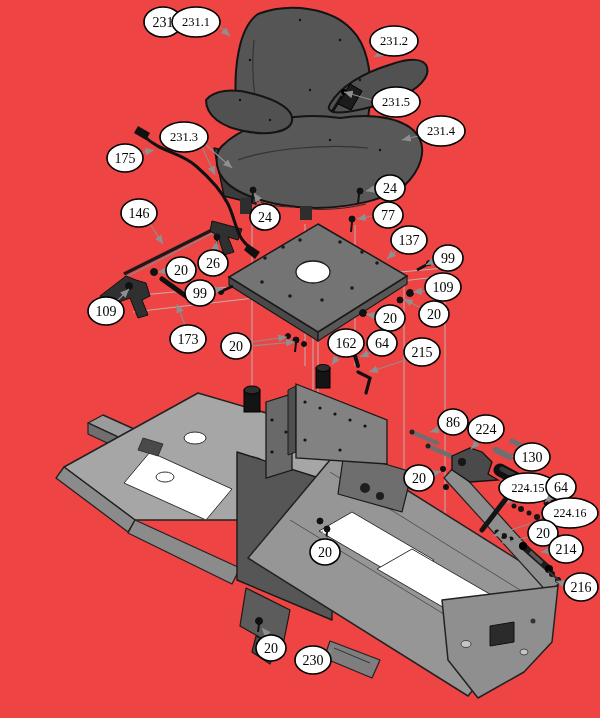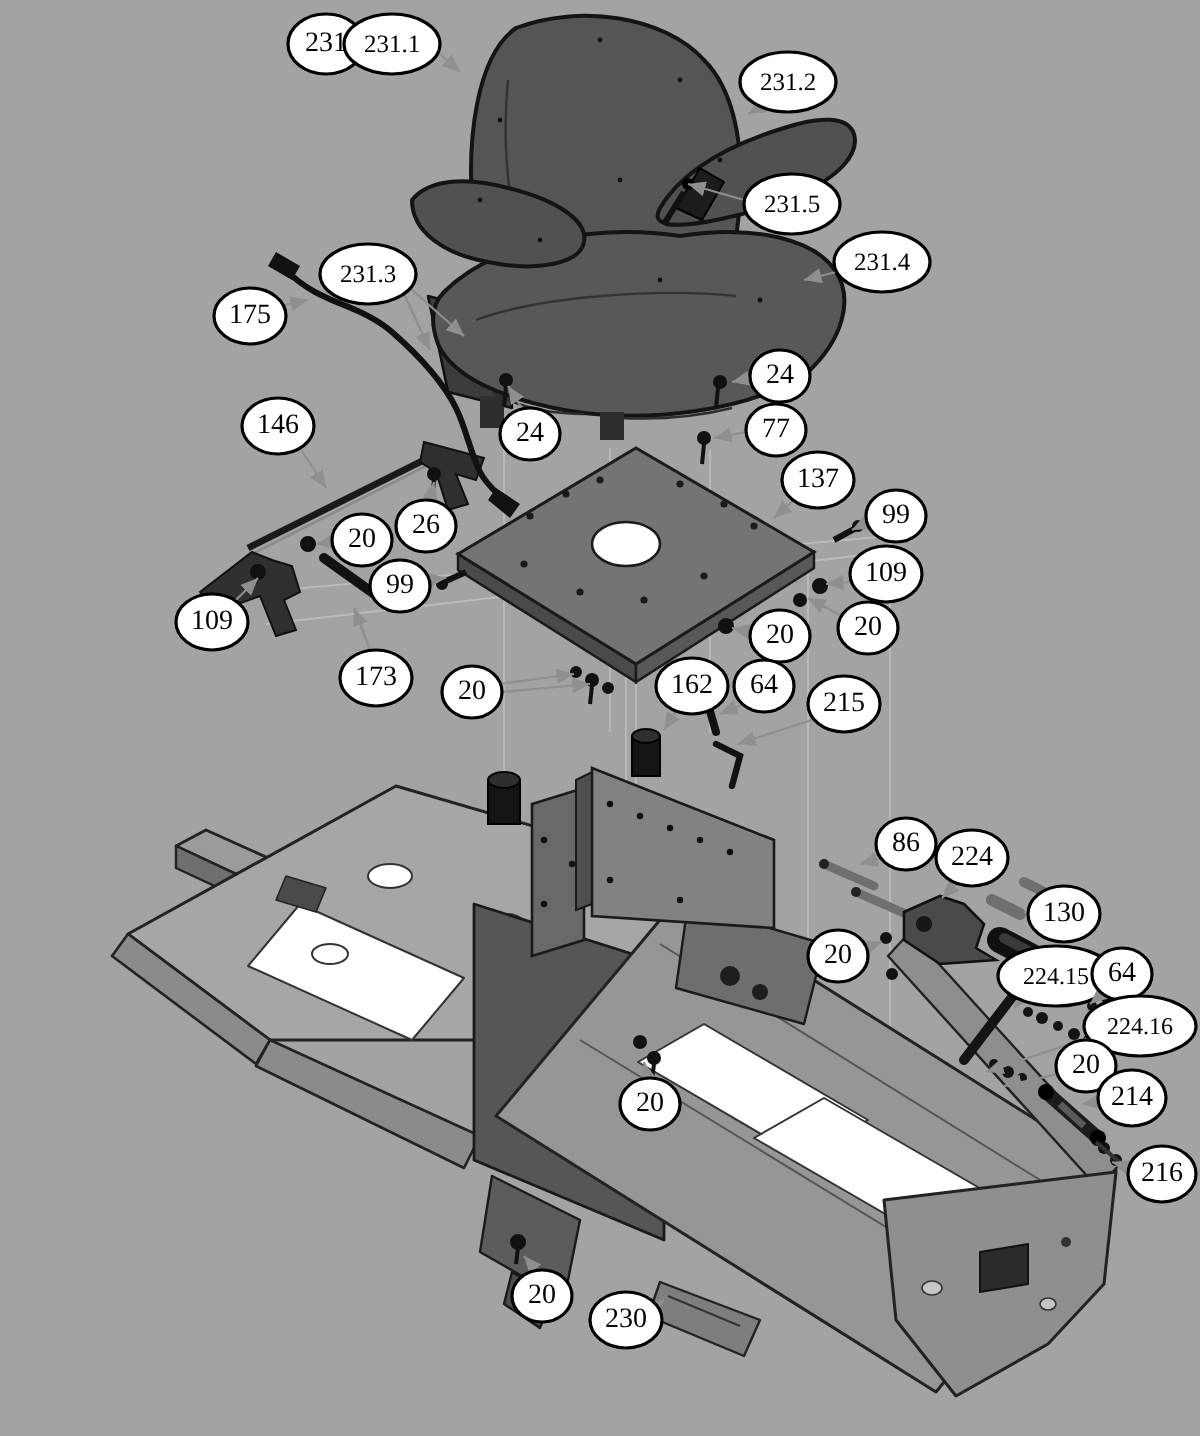--- a/index.html
+++ b/index.html
@@ -1,16 +1,16 @@
 <!DOCTYPE html>
 <html><head>
 <meta charset="utf-8">
 <style>
   html,body{margin:0;padding:0;background:#fff;}
-  #stage{position:relative;width:600px;height:718px;background:#a3a3a3;overflow:hidden;
+  #stage{position:relative;width:600px;height:718px;background:#ef4444;overflow:hidden;
          font-family:"Liberation Serif", serif;}
   svg{position:absolute;left:0;top:0;}
   .callout-text{font-family:"Liberation Serif", serif;fill:#000;}
 </style>
 </head>
 <body>
 
 <div id="stage">
 
 <svg width="600" height="718" viewBox="0 0 600 718" xmlns="http://www.w3.org/2000/svg">

